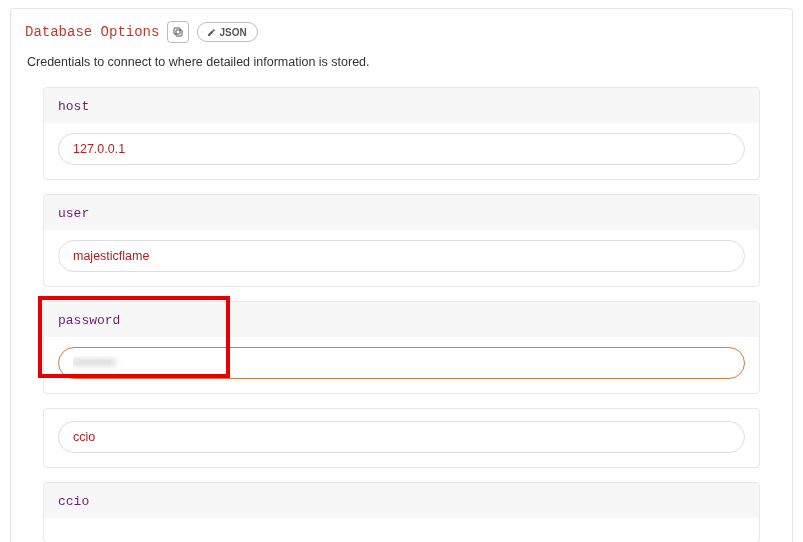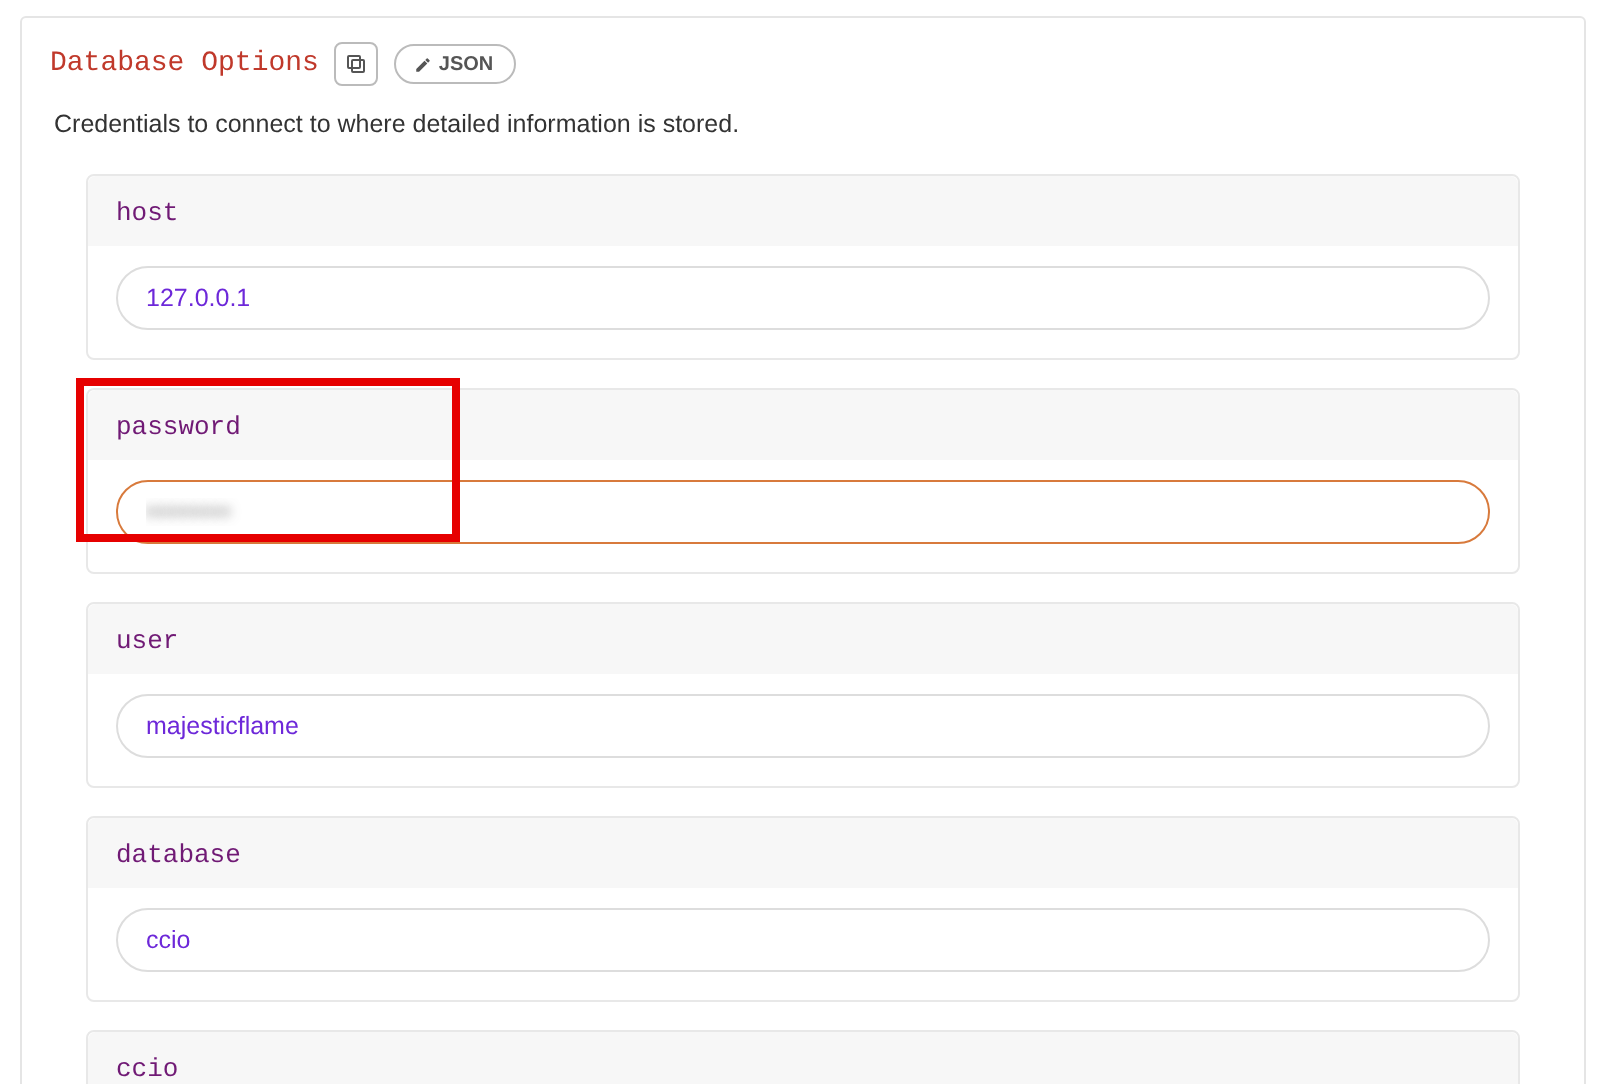--- a/index.html
+++ b/index.html
@@ -81,21 +81,21 @@
       font-family: "Courier New", monospace;
       font-size: 13px;
       color: #701a75;
     }
     .field-input {
       width: 100%;
       border: 1px solid #ddd;
       border-radius: 18px;
       padding: 8px 14px;
       font-size: 12.5px;
-      color: #6d28d9;
+      color: #b91c1c;
       outline: none;
       background: #fff;
       font-family: inherit;
     }
     .field-input.focused {
       border-color: #d87a3c;
     }
     .highlight-box {
       position: absolute;
       border: 4px solid #e60000;
@@ -133,39 +133,36 @@
 
   <div class="description">Credentials to connect to where detailed information is stored.</div>
 
   <div class="field-block">
     <div class="field-label-bar">
       <span class="field-label">host</span>
     </div>
     <input class="field-input" type="text" value="127.0.0.1" style="">
   </div>
 
+  <div class="field-block">
+    <div class="field-label-bar">
+      <span class="field-label">user</span>
+    </div>
+    <input class="field-input" type="text" value="majesticflame" style="">
+  </div>
+
   <div class="field-block" style="position:relative;">
     <div class="highlight-box" style="left:-6px; top:-6px; width:192px; height:82px;"></div>
     <div class="field-label-bar">
       <span class="field-label">password</span>
     </div>
     <input class="field-input focused blurred" type="text" value="••••••••" style="">
   </div>
 
   <div class="field-block">
-    <div class="field-label-bar">
-      <span class="field-label">user</span>
-    </div>
-    <input class="field-input" type="text" value="majesticflame" style="">
-  </div>
-
-  <div class="field-block">
-    <div class="field-label-bar">
-      <span class="field-label">database</span>
-    </div>
     <input class="field-input" type="text" value="ccio" style="">
   </div>
 
   <div class="field-block">
     <div class="field-label-bar">
       <span class="field-label">ccio</span>
     </div>
 
   </div>
 

